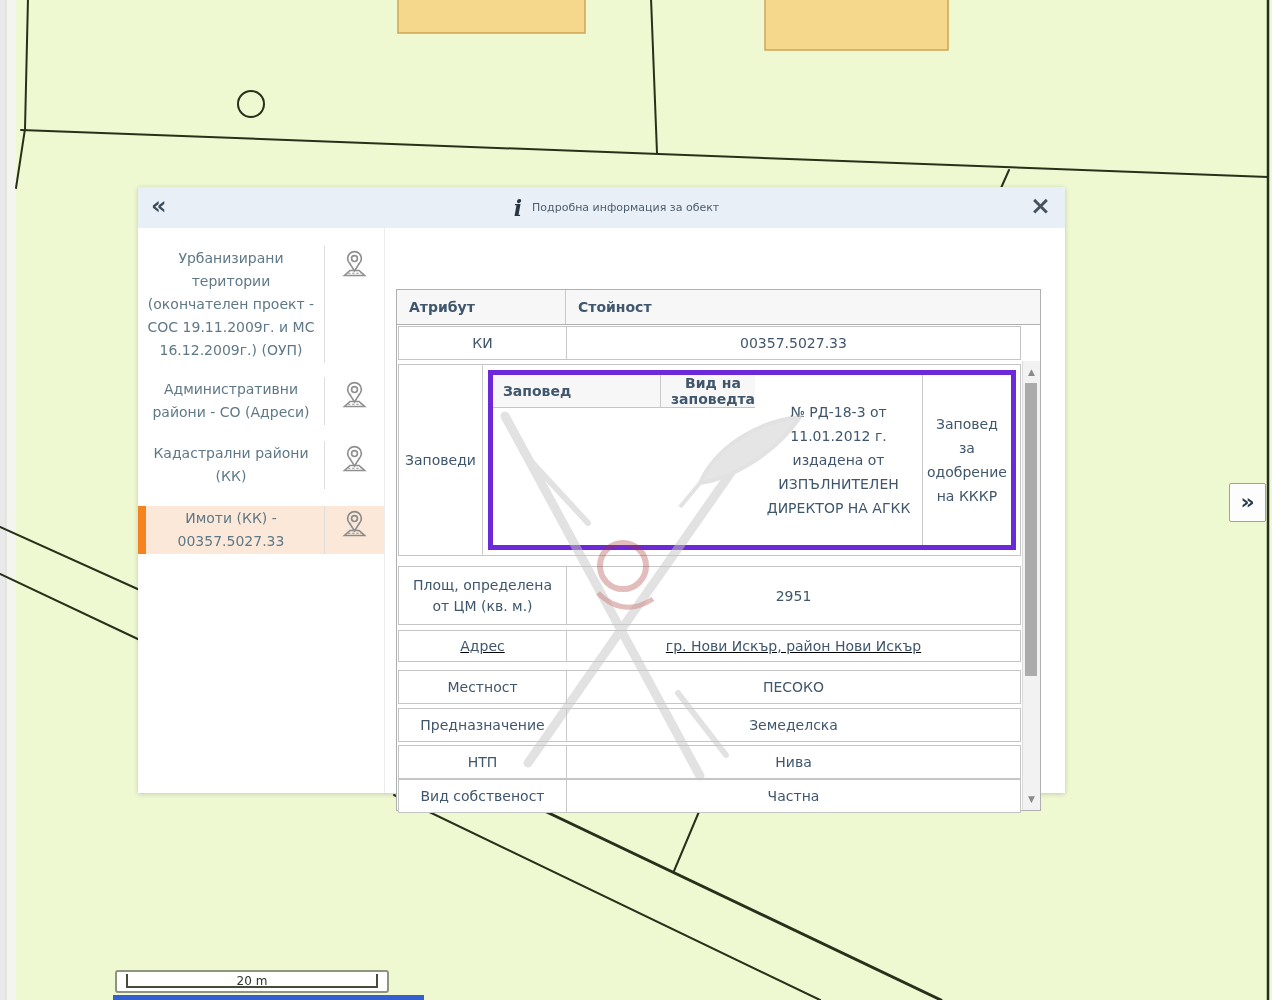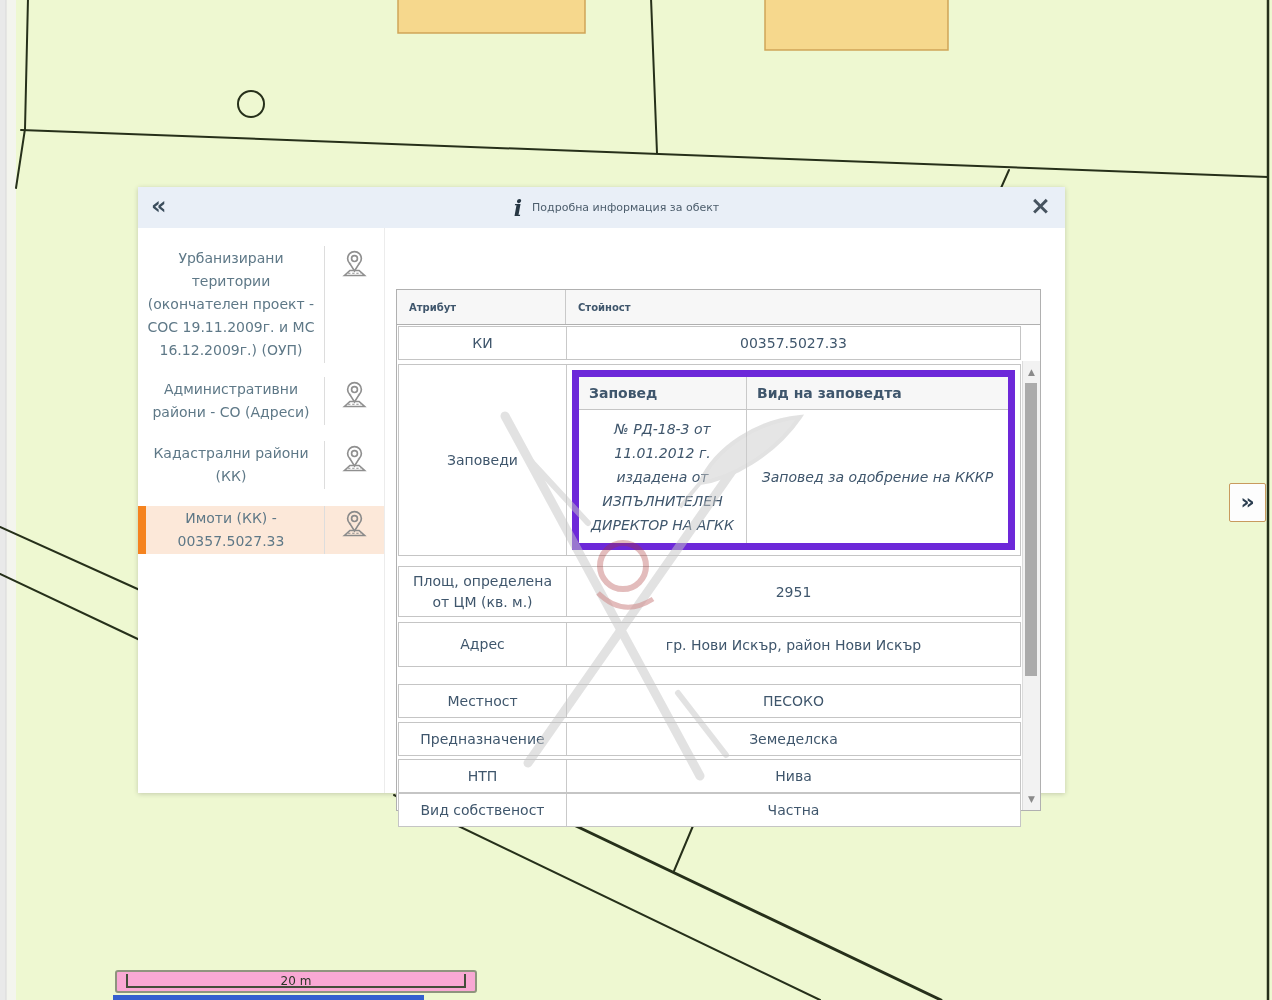--- a/index.html
+++ b/index.html
@@ -54,58 +54,58 @@
   
   .table-wrap{
     position:absolute;left:258px;top:61px;width:645px;
     border:1px solid #b0b0b0;background:#fff;box-sizing:border-box;z-index:1;
   }
   .t-header{
     height:35px;background:#f7f7f7;border-bottom:1px solid #b0b0b0;
     display:flex;box-sizing:border-box;
   }
   .t-header .th{
-    font-size:10px;font-weight:700;color:#3f566c;display:flex;align-items:center;
+    font-size:14px;font-weight:700;color:#3f566c;display:flex;align-items:center;
     padding-left:12px;box-sizing:border-box;
   }
   .t-header .c1{width:169px;border-right:1px solid #c9c9c9;}
   .t-header .c2{flex:1;}
   .t-body{position:relative;padding:1px 19px 1px 1px;height:483px;box-sizing:content-box;}
   .t-row{
     border:1px solid #c5c5c5;display:flex;box-sizing:border-box;background:#fff;
   }
   .t-row .label{
     width:168px;border-right:1px solid #c9c9c9;display:flex;align-items:center;
     justify-content:center;text-align:center;font-size:14px;color:#3f566c;
     line-height:21px;padding:2px 6px;box-sizing:border-box;
   }
   .t-row .value{
     flex:1;display:flex;align-items:center;justify-content:center;text-align:center;
     font-size:14px;color:#3f566c;padding:2px 4px;box-sizing:border-box;
   }
   .r-ki{height:34px;margin-bottom:4px;justify-content:flex-end;}
   .r-orders{height:192px;margin-bottom:10px;}
-  .r-area{height:51px;margin-bottom:5px;}
-  .r-address{height:45px;margin-bottom:17px;}
+  .r-area{height:59px;margin-bottom:5px;}
+  .r-address{height:32px;margin-bottom:8px;text-decoration:underline;}
   .r-locality{height:34px;margin-bottom:4px;}
   .r-purpose{height:34px;margin-bottom:3px;}
   .r-ownership{height:34px;margin-bottom:4px;}
   .r-ntp{height:34px;margin-bottom:0;}
   .r-orders .value{padding:5px;align-items:stretch;}
   .nested{
-    flex:1;border:7px solid #6d28d9;display:flex;flex-direction:column;box-sizing:border-box;
+    flex:1;border:5px solid #6d28d9;display:flex;flex-direction:row;box-sizing:border-box;
   }
   .n-header{height:33px;background:#f7f7f7;border-bottom:1px solid #c5c5c5;display:flex;box-sizing:border-box;}
   .n-header .th{
     font-size:14px;font-weight:700;color:#3f566c;display:flex;align-items:center;
     padding-left:10px;box-sizing:border-box;
   }
   .n-header .c1{width:168px;border-right:1px solid #c9c9c9;}
   .n-header .c2{flex:1;}
-  .n-body{flex:1;display:flex;font-style:italic;}
+  .n-body{flex:1;display:flex;}
   .n-body .n-cell{
     font-size:14px;color:#3f566c;display:flex;align-items:center;justify-content:center;
     text-align:center;line-height:24px;box-sizing:border-box;padding:2px 4px;
   }
   .n-body .c1{width:168px;border-right:1px solid #c9c9c9;}
   .n-body .c2{flex:1;}
   
   .vscroll{
     position:absolute;right:0;top:36px;bottom:0;width:18px;background:#f2f2f2;
     border-left:1px solid #dcdcdc;box-sizing:border-box;
@@ -122,22 +122,22 @@
   .watermark{position:absolute;left:330px;top:175px;width:345px;height:395px;z-index:30;
     pointer-events:none;opacity:.5;}
   
   .expand-btn{
     position:absolute;left:1229px;top:483px;width:37px;height:39px;z-index:5;
     background:#fdfdfd;border:1px solid #c89a5e;border-radius:2px;cursor:pointer;
     font-size:22px;font-weight:700;color:#2c3e50;display:flex;align-items:center;
     justify-content:center;padding:0 0 3px 0;font-family:inherit;
   }
   .scalebar{
-    position:absolute;left:115px;top:970px;width:362px;height:23px;z-index:5;
-    background:#f9a8d4;border:2px solid #8f947e;border-radius:3px;box-sizing:border-box;
+    position:absolute;left:115px;top:970px;width:274px;height:23px;z-index:5;
+    background:#ffffff;border:2px solid #8f947e;border-radius:3px;box-sizing:border-box;
   }
   .scale-line{
     position:absolute;left:9px;right:9px;bottom:3px;height:12px;
     border-left:2px solid #434d3a;border-right:2px solid #434d3a;border-bottom:2px solid #434d3a;
   }
   .scale-text{
     position:absolute;left:0;right:0;top:2px;text-align:center;
     font-size:12px;color:#2b3526;
   }
   .bluebar{position:absolute;left:113px;top:995px;width:311px;height:5px;background:#3560cf;z-index:4;}

